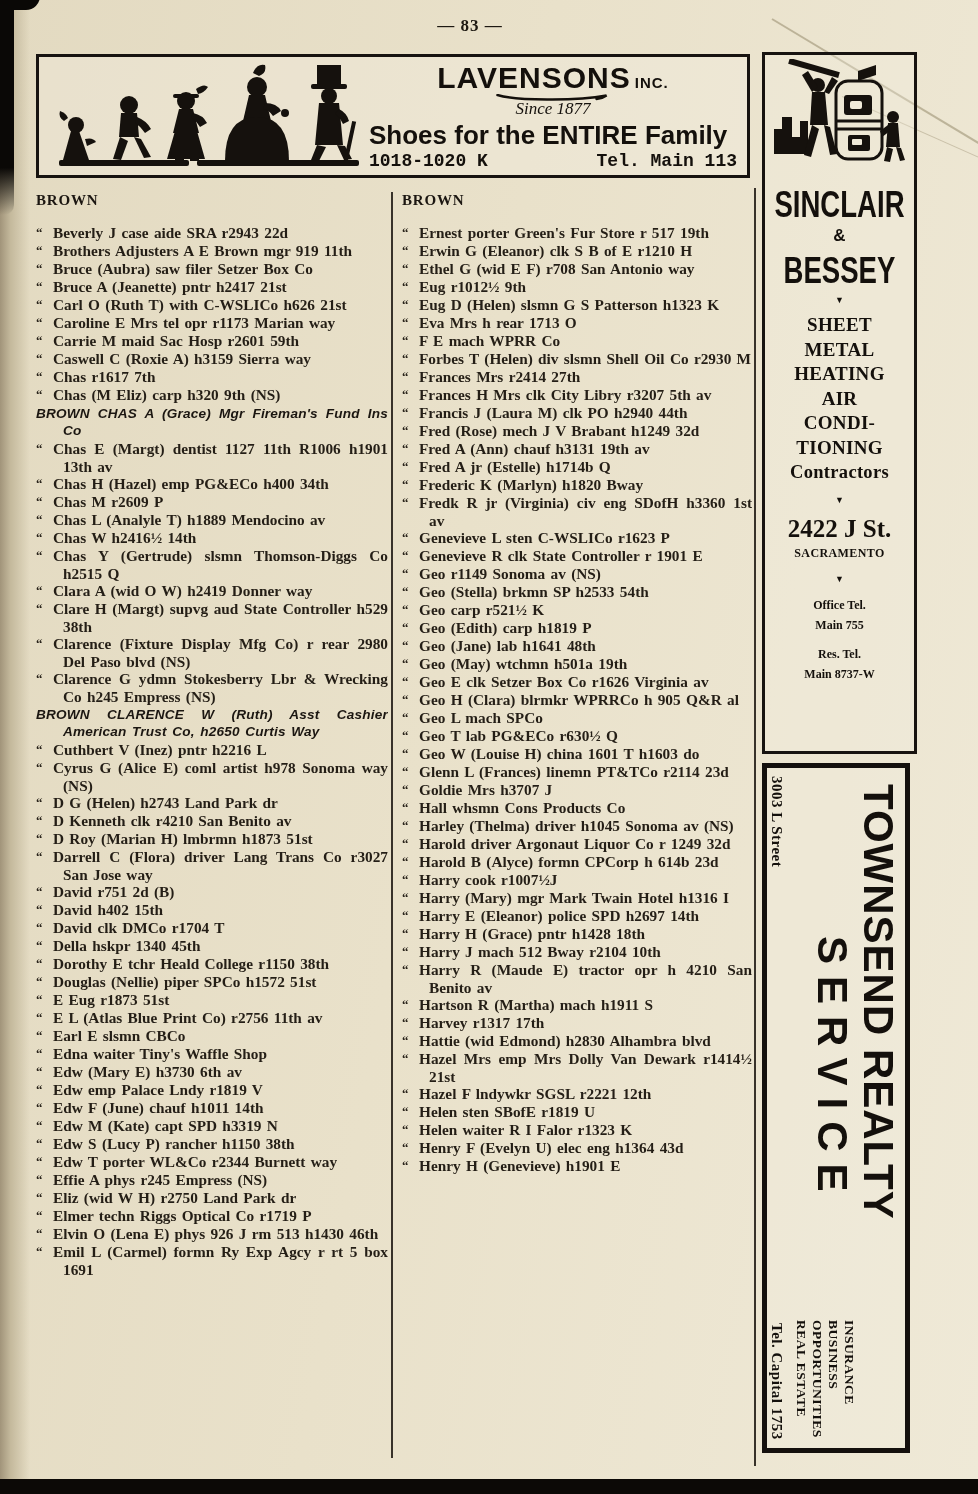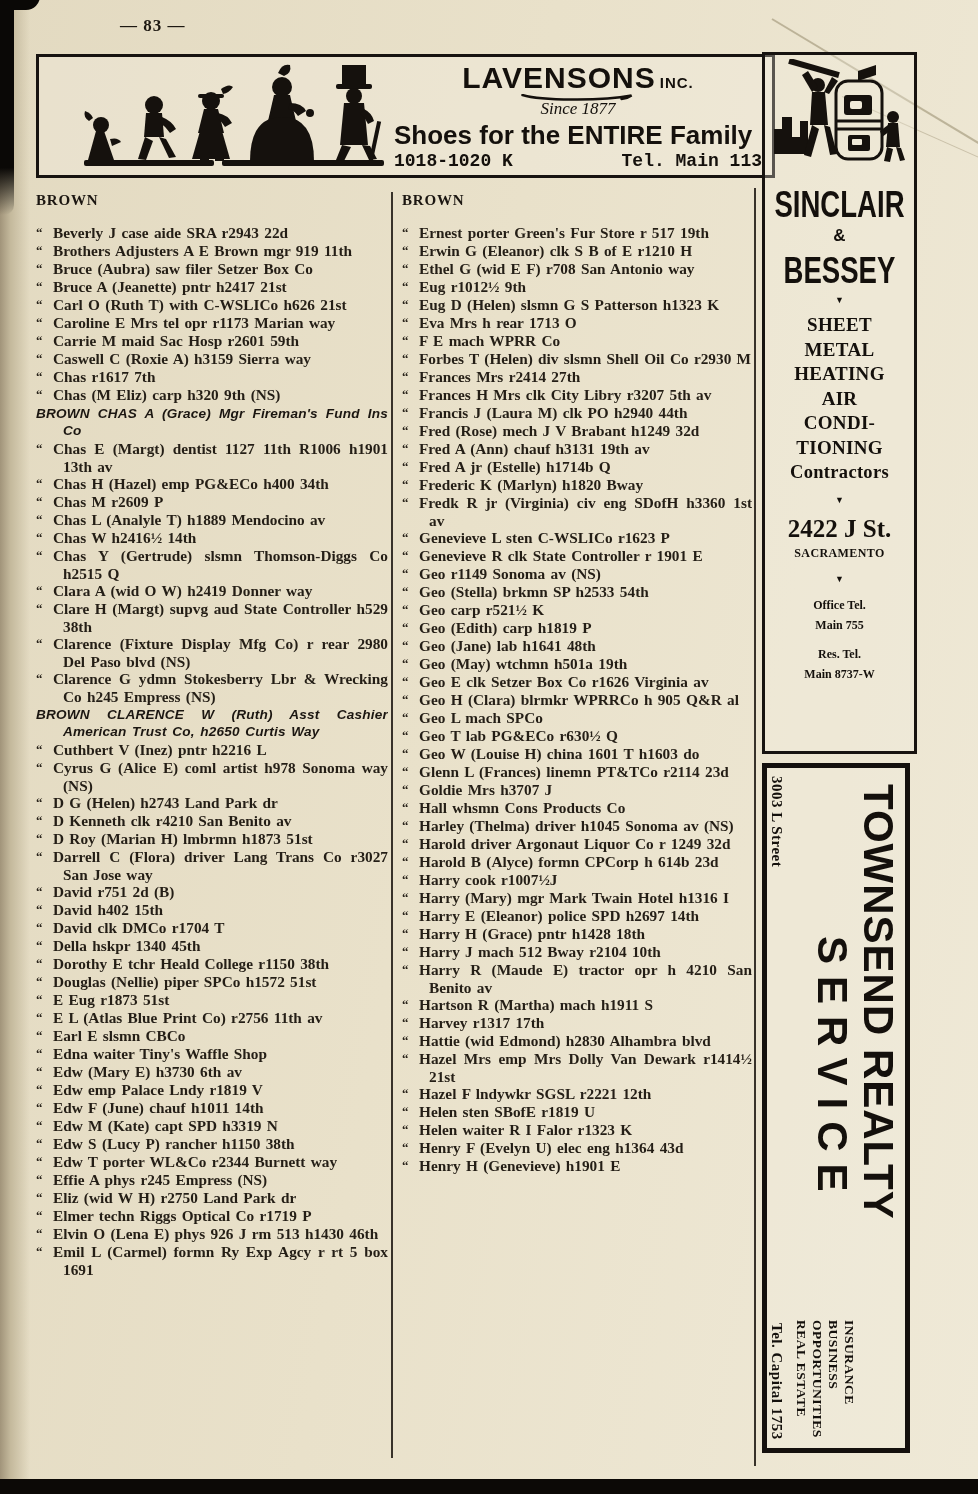--- a/index.html
+++ b/index.html
@@ -11,26 +11,26 @@
   
   .gutter{position:absolute;left:0;top:0;width:30px;height:1494px;
     background:linear-gradient(to right,#a1947a 0%,#c4b99c 35%,rgba(233,225,202,0) 100%);}
   .edge-strip{position:absolute;left:0;top:0;width:14px;height:215px;
     background:linear-gradient(to bottom,#0a0806 78%,rgba(10,8,6,0));border-bottom-right-radius:10px;}
   .corner-blob{position:absolute;left:0;top:-6px;width:40px;height:16px;background:#0a0806;border-bottom-right-radius:14px;}
   .crease{position:absolute;left:772px;top:18px;width:300px;height:2px;background:rgba(150,138,108,0.55);transform:rotate(31deg);transform-origin:left center;}
   .crease2{position:absolute;left:842px;top:96px;width:200px;height:1px;background:rgba(150,138,108,0.4);transform:rotate(24deg);transform-origin:left center;}
   .bottom-bar{position:absolute;left:0;top:1479px;width:978px;height:15px;background:#0c0906;}
 
-  .page-number{position:absolute;left:120px;top:16px;width:700px;text-align:left;
+  .page-number{position:absolute;left:120px;top:16px;width:700px;text-align:center;
     font-size:17px;font-weight:bold;letter-spacing:1px;color:#1d1811;}
 
   
   .lav-ad{position:absolute;left:36px;top:54px;width:708px;height:118px;border:3px solid #171310;
-    display:flex;align-items:stretch;background:rgba(243,238,226,0.35);padding-left:25px;}
+    display:flex;align-items:stretch;background:rgba(243,238,226,0.35);}
   .lav-ill{flex:0 0 320px;align-self:flex-end;margin:0 0 4px 10px;}
   .lav-right{flex:1;display:flex;flex-direction:column;justify-content:flex-start;padding:4px 10px 4px 0;}
   .lav-brand-row{text-align:center;font-family:"Liberation Sans",sans-serif;font-weight:bold;color:#14100c;line-height:34px;white-space:nowrap;}
   .lav-brand{font-size:30px;letter-spacing:1px;}
   .lav-brand::first-letter{font-size:46px;}
   .lav-inc{font-size:15px;letter-spacing:1px;margin-left:4px;}
   .lav-swash{display:block;margin:-6px auto 0;}
   .lav-since{text-align:center;font-style:italic;font-weight:normal;font-size:17px;color:#14100c;margin-top:-2px;}
   .lav-tagline{text-align:left;font-family:"Liberation Sans",sans-serif;font-weight:bold;font-size:26px;color:#14100c;margin-top:1px;white-space:nowrap;}
   .lav-bottom{display:flex;justify-content:space-between;font-family:Liberation Mono, monospace;font-weight:bold;font-size:18px;color:#14100c;margin-top:0px;}

